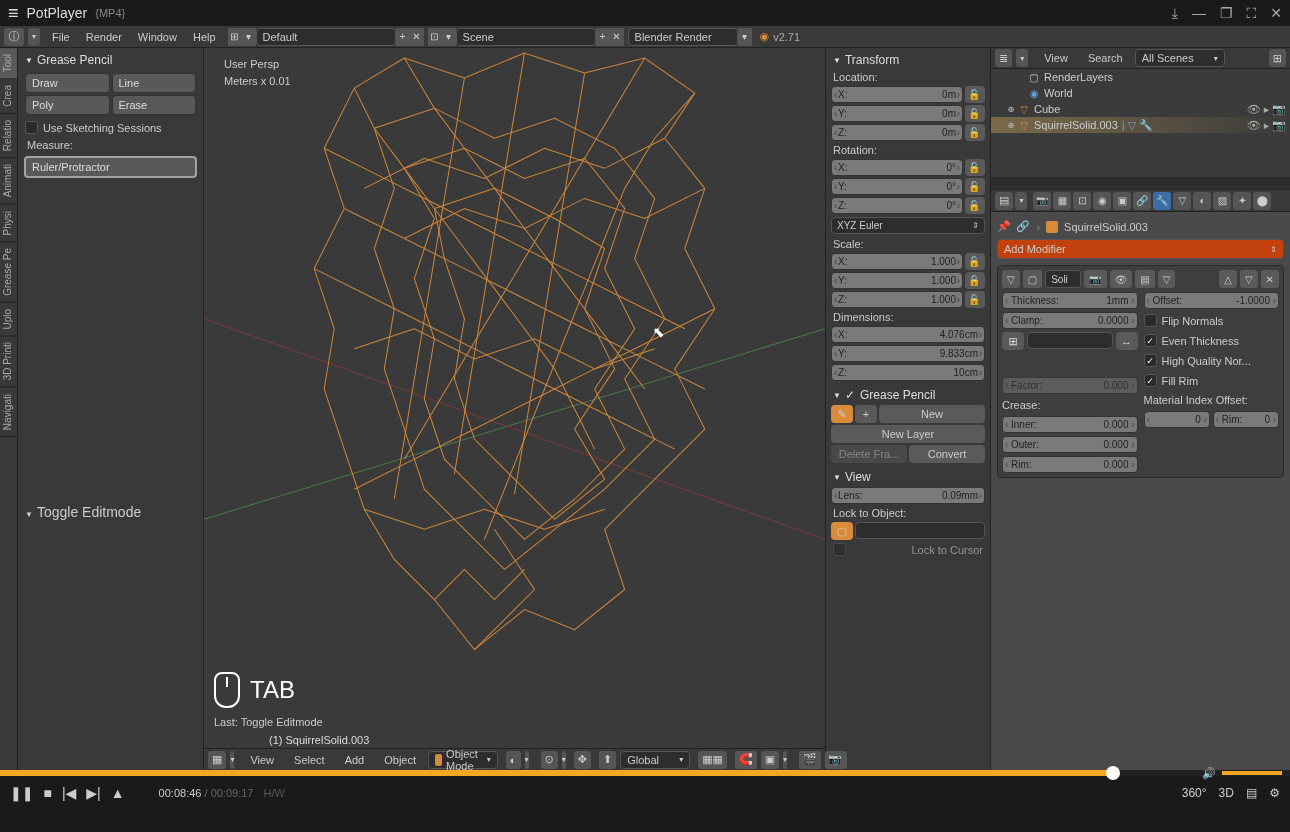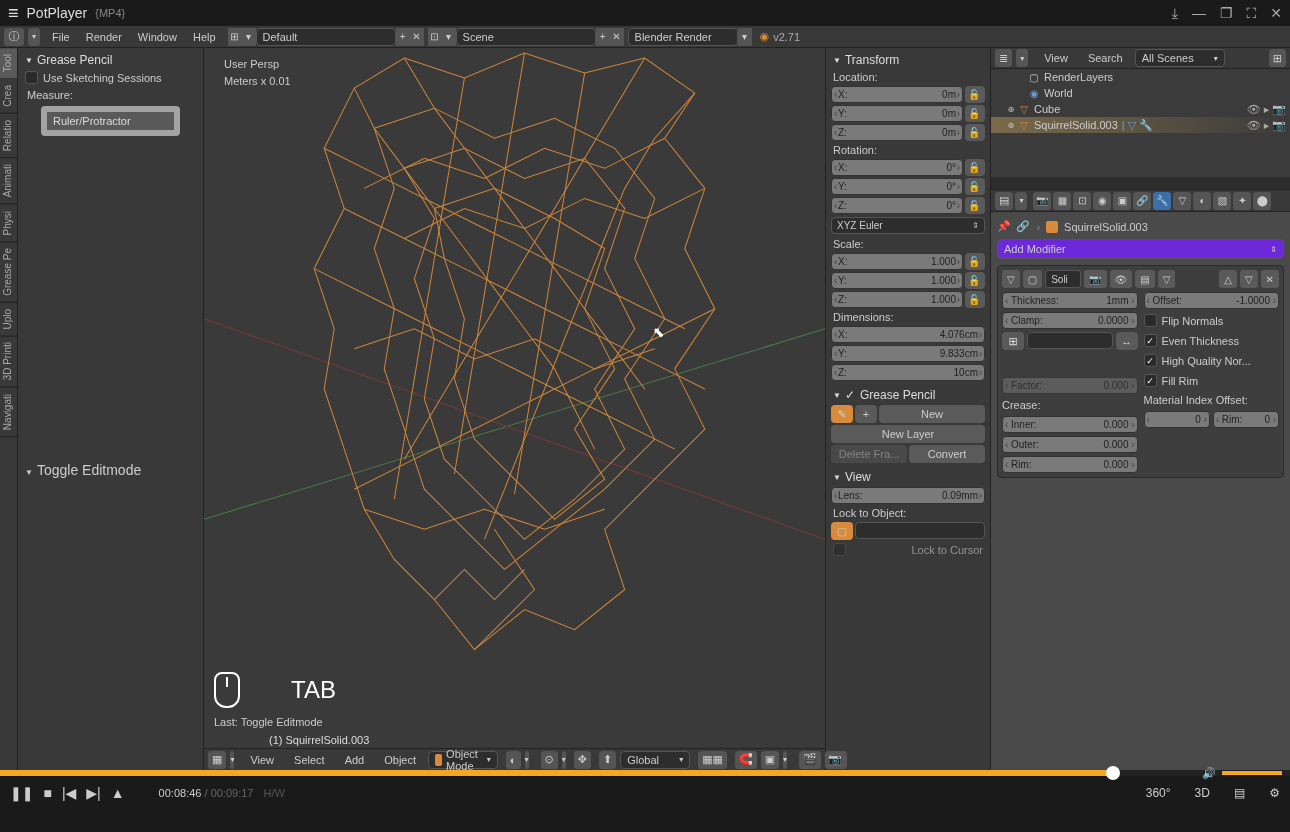--- a/index.html
+++ b/index.html
@@ -36,32 +36,32 @@
 
 
 .tool-panel { width: 186px; background: #393939; border-right: 1px solid #222; padding: 3px; }
 .panel-header { display: flex; align-items: center; padding: 2px 4px; color: #ddd; font-size: 12px; }
 .panel-header::before { content: "▼"; font-size: 8px; margin-right: 4px; }
 .tool-grid { display: grid; grid-template-columns: 1fr 1fr; gap: 2px; padding: 4px; }
 .tool-btn { background: #595959; border: 1px solid #333; border-radius: 4px; padding: 3px 6px; color: #ddd; text-align: left; cursor: pointer; font-size: 11px; }
 .check-row { display: flex; align-items: center; padding: 2px 4px; font-size: 11px; color: #ccc; }
 .check-row .cbx { width: 13px; height: 13px; background: #2a2a2a; border: 1px solid #555; border-radius: 3px; margin-right: 5px; display: inline-flex; align-items: center; justify-content: center; font-size: 9px; color: #fff; }
 .sub-label { padding: 3px 6px; color: #ccc; font-size: 11px; }
-.wide-btn { background: #595959; border: 6px solid #a3a3a3; border-radius: 4px; padding: 3px 6px; margin: 2px 20px; color: #ddd; cursor: pointer; font-size: 11px; }
+.wide-btn { background: #595959; border: 2px solid #a3a3a3; border-radius: 4px; padding: 3px 6px; margin: 2px 3px; color: #ddd; cursor: pointer; font-size: 11px; }
 .toggle-label { padding: 4px; font-size: 14px; color: #ccc; }
 .toggle-label::before { content: "▼"; font-size: 8px; margin-right: 4px; }
 
 
 .viewport { flex: 1; background: #3a3a3a; position: relative; }
 .viewport svg.wire { position: absolute; inset: 0; width: 100%; height: 100%; }
 .vp-text { position: absolute; left: 20px; top: 8px; color: #ccc; font-size: 11px; line-height: 1.5; }
 .vp-tab-overlay { position: absolute; left: 10px; bottom: 62px; display: flex; align-items: center; color: #fff; }
 .vp-tab-overlay .mouse-icon { width: 26px; height: 36px; border: 2px solid #fff; border-radius: 8px 8px 12px 12px; margin-right: 10px; position: relative; }
 .vp-tab-overlay .mouse-icon::before { content: ""; position: absolute; left: 50%; top: 3px; width: 2px; height: 10px; background: #fff; transform: translateX(-50%); }
-.vp-tab-overlay .tab-label { font-size: 24px; font-weight: 400; margin-left: 41px; }
+.vp-tab-overlay .tab-label { font-size: 24px; font-weight: 400; }
 .vp-last { position: absolute; left: 10px; bottom: 42px; color: #ccc; font-size: 11px; }
 .vp-obj { position: absolute; left: 65px; bottom: 24px; color: #ddd; font-size: 11px; }
 
 
 .vp-header { position: absolute; left: 0; right: 0; bottom: 0; height: 22px; background: #393939; display: flex; align-items: center; padding: 0 4px; border-top: 1px solid #222; gap: 4px; }
 .hdr-btn { background: #555; border-radius: 3px; padding: 2px 4px; height: 18px; display: inline-flex; align-items: center; font-size: 11px; cursor: pointer; }
 .mode-sel { background: #2d2d2d; border: 1px solid #555; border-radius: 4px; padding: 1px 6px; height: 18px; display: flex; align-items: center; gap: 4px; }
 .mode-sel .cube-icon { width: 12px; height: 12px; background: #d88b3a; border-radius: 2px; }
 .sep { width: 1px; height: 18px; background: #222; }
 
@@ -92,21 +92,21 @@
 .out-scroll { height: 12px; background: #2d2d2d; }
 
 
 .props { flex: 1; background: #4a4a4a; display: flex; flex-direction: column; }
 .props-tabs { height: 22px; background: #393939; display: flex; align-items: center; padding: 0 4px; gap: 2px; border-bottom: 1px solid #222; }
 .props-tab { width: 18px; height: 18px; background: #555; border-radius: 3px; display: flex; align-items: center; justify-content: center; font-size: 10px; cursor: pointer; }
 .props-tab.active { background: #3d6ea8; }
 .props-body { flex: 1; padding: 6px; overflow: hidden; }
 .breadcrumb { display: flex; align-items: center; gap: 6px; padding: 2px 0 6px 0; font-size: 11px; }
 .breadcrumb .cube { width: 12px; height: 12px; background: #d88b3a; border-radius: 2px; }
-.add-mod { background: #6d28d9; border: 1px solid #555; border-radius: 4px; height: 20px; display: flex; align-items: center; padding: 0 6px; margin-bottom: 6px; font-size: 11px; }
+.add-mod { background: #c2410c; border: 1px solid #555; border-radius: 4px; height: 20px; display: flex; align-items: center; padding: 0 6px; margin-bottom: 6px; font-size: 11px; }
 .mod-panel { background: #3e3e3e; border: 1px solid #2a2a2a; border-radius: 4px; padding: 4px; }
 .mod-hdr { display: flex; align-items: center; gap: 3px; margin-bottom: 4px; }
 .mod-hdr .mh-btn { height: 18px; background: #5a5a5a; border-radius: 3px; padding: 0 5px; display: flex; align-items: center; font-size: 10px; cursor: pointer; }
 .mod-hdr .mh-name { background: #2d2d2d; border: 1px solid #555; }
 .two-col { display: flex; gap: 6px; }
 .mod-col { flex: 1; display: flex; flex-direction: column; gap: 3px; }
 .num-prop { background: #7a7a7a; border: 1px solid #333; border-radius: 4px; height: 17px; display: flex; align-items: center; padding: 0 8px; font-size: 10px; color: #222; position: relative; }
 .num-prop .np-l { }
 .num-prop .np-v { margin-left: auto; }
 .num-prop::before { content: "‹"; position: absolute; left: 2px; color: #444; }
@@ -119,21 +119,21 @@
 
 .seekbar { height: 6px; background: #222; position: relative; }
 .seekbar .fill { position: absolute; left: 0; top: 0; bottom: 0; background: #f5a623; }
 .seekbar .thumb { position: absolute; top: -4px; width: 14px; height: 14px; background: #fff; border-radius: 50%; transform: translateX(-50%); }
 .seekbar .vol { position: absolute; right: 8px; top: -3px; height: 12px; display: flex; align-items: center; gap: 6px; }
 .seekbar .vol-bar { width: 60px; height: 4px; background: #f5a623; }
 .controls { height: 34px; background: #1a1a1a; display: flex; align-items: center; padding: 0 10px; color: #ccc; gap: 10px; }
 .controls .pc-btn { font-size: 14px; cursor: pointer; }
 .controls .time { font-size: 11px; padding-left: 24px; }
 .controls .time .dur { color: #666; }
-.controls .right-ctl { margin-left: auto; display: flex; gap: 24px; align-items: center; font-size: 12px; }
+.controls .right-ctl { margin-left: auto; display: flex; gap: 12px; align-items: center; font-size: 12px; }
 </style>
 </head>
 <body>
 
 <div class="titlebar">
   <span class="hamburger">≡</span>
   <span class="app-name">PotPlayer</span>
   <span class="fmt">{MP4}</span>
   <span class="spacer"></span>
   <div class="win-btns">
@@ -193,20 +193,26 @@
     <div class="v-tab">Animati</div>
     <div class="v-tab">Physi</div>
     <div class="v-tab">Grease Pe</div>
     <div class="v-tab">Uplo</div>
     <div class="v-tab">3D Printi</div>
     <div class="v-tab">Navigati</div>
   </div>
 
   <div class="tool-panel">
     <div class="panel-header">Grease Pencil</div>
+    <div class="tool-grid">
+      <div class="tool-btn">Draw</div>
+      <div class="tool-btn">Line</div>
+      <div class="tool-btn">Poly</div>
+      <div class="tool-btn">Erase</div>
+    </div>
     <div class="check-row">
       <span class="cbx"></span>
       <span>Use Sketching Sessions</span>
     </div>
     <div class="sub-label">Measure:</div>
     <div class="wide-btn">Ruler/Protractor</div>
     <div style="height:320px;"></div>
     <div class="toggle-label">Toggle Editmode</div>
   </div>
 

